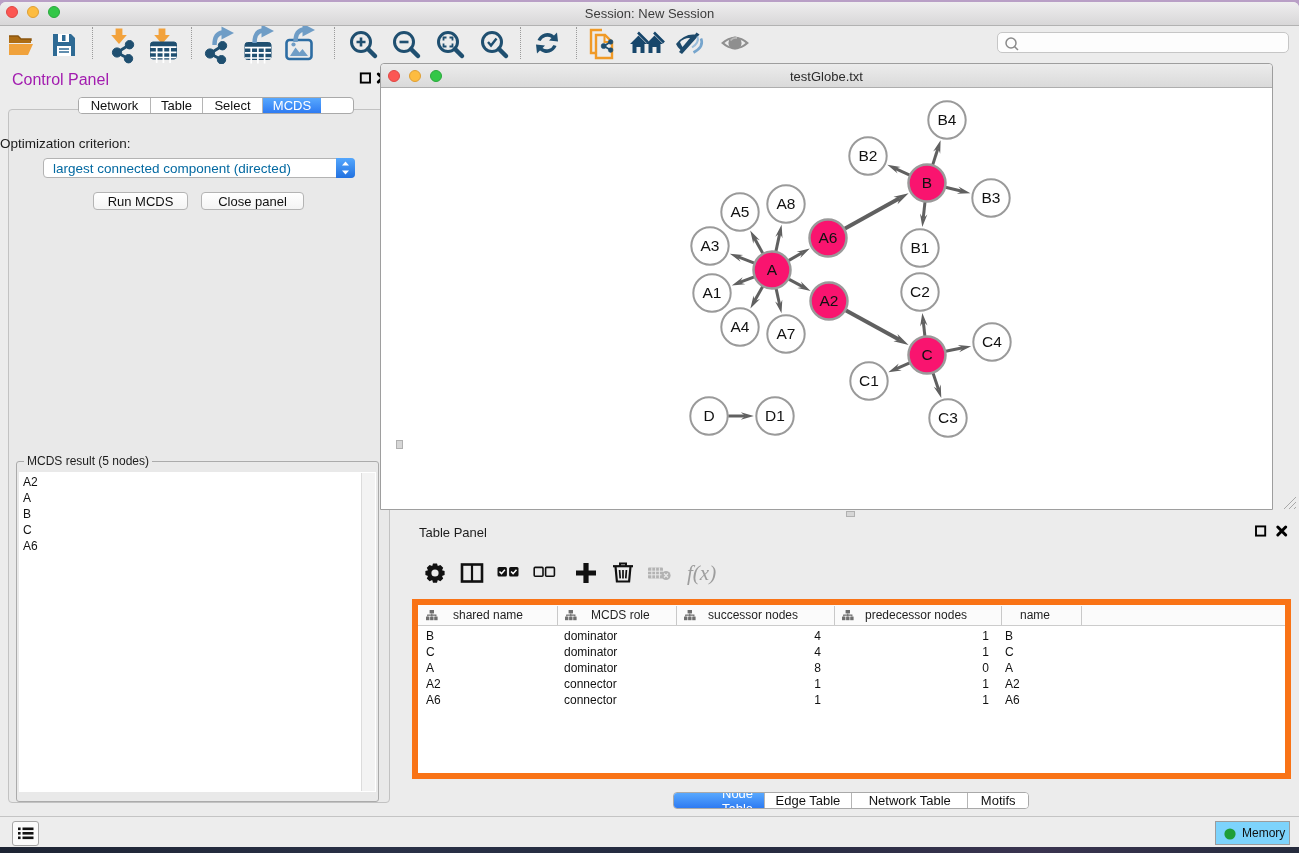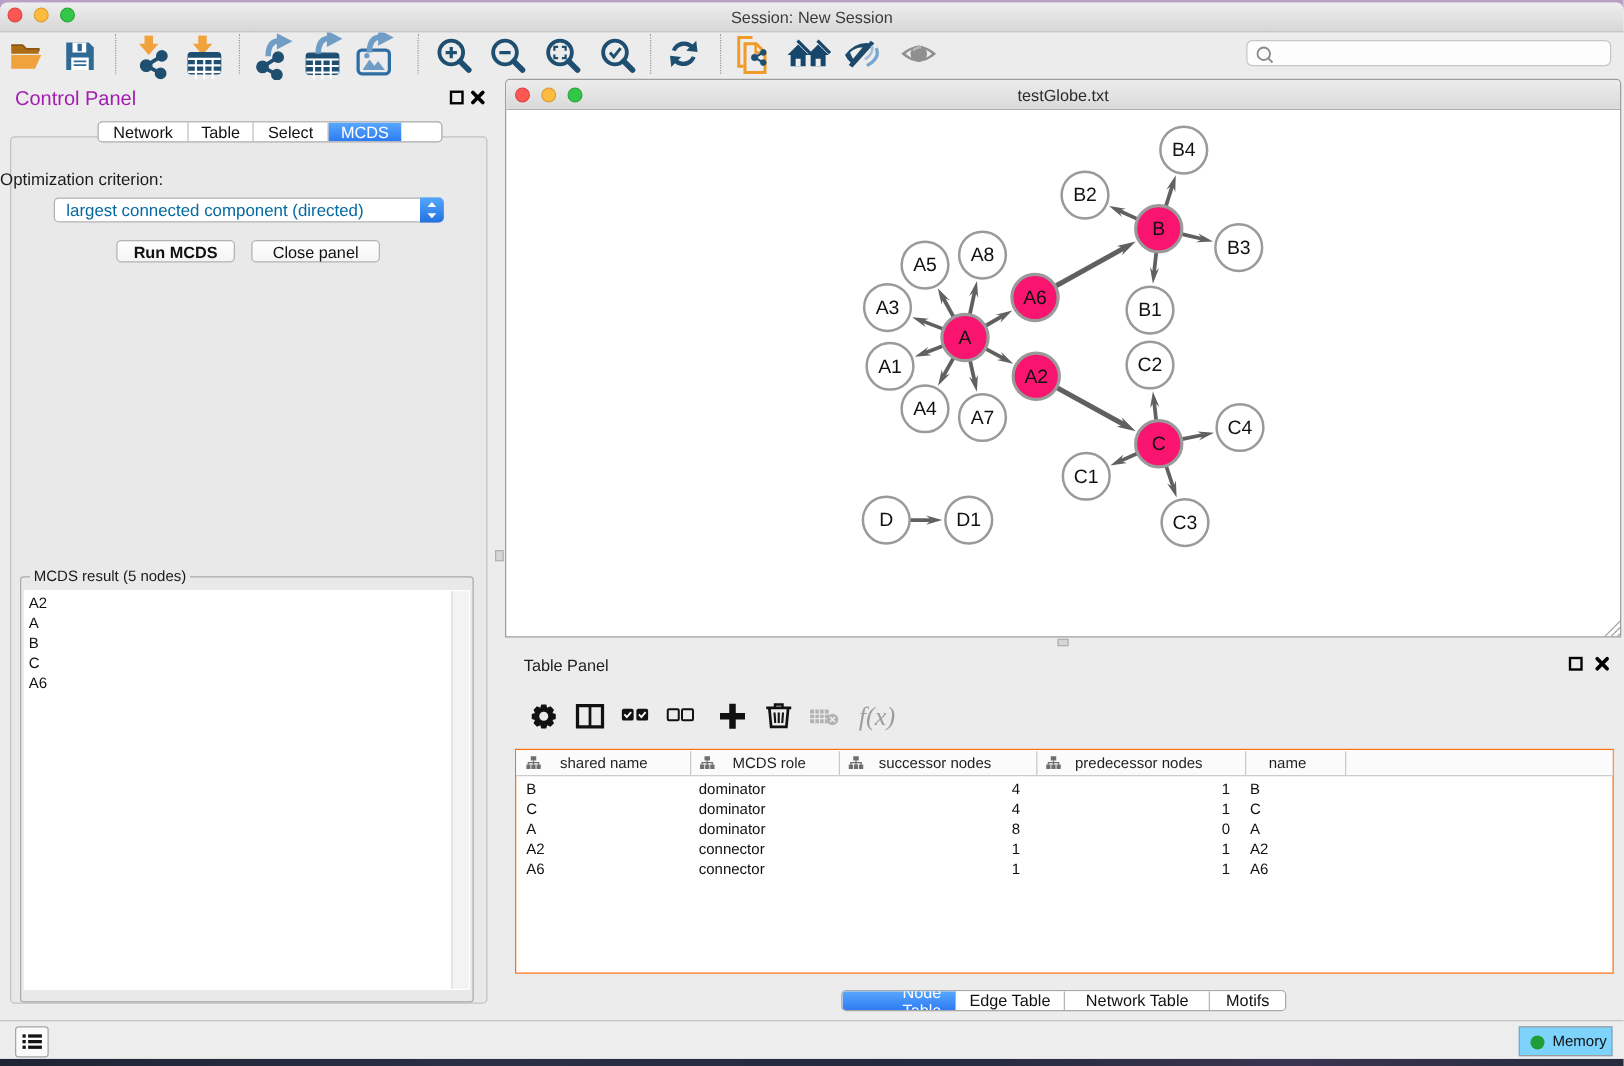--- a/index.html
+++ b/index.html
@@ -41,30 +41,30 @@
   display:flex; align-items:center; justify-content:center; }
 #groupbox { left:16px; top:461px; width:363px; height:341px;
   border:1px solid #ababab; border-radius:3px; }
 #grouplabel { left:24px; top:454px; font-size:12px; color:#1c1c1c; background:#e9e9e9; padding:0 3px; }
 #mcds-list { left:19px; top:472px; width:357px; height:320px; background:#fff;
   font-size:12px; color:#111; padding-top:2px; }
 #mcds-list div.item { padding-left:4px; height:16px; line-height:16px; }
 #mcds-scroll { position:absolute; right:1px; top:1px; width:14px; height:318px;
   background:#f3f3f3; border-left:1px solid #dcdcdc; }
 
-#netwin { left:404px; top:63px; width:893px; height:447px; background:#fff;
+#netwin { left:380px; top:63px; width:893px; height:447px; background:#fff;
   border:1px solid #9e9e9e; border-radius:4px 4px 0 0; }
 #net-titlebar { position:absolute; left:0; top:0; width:100%; height:24px;
   background:linear-gradient(#ececec,#dadada); border-bottom:1px solid #aeaeae;
   border-radius:4px 4px 0 0; }
 #net-title { position:absolute; width:100%; text-align:center; top:5px; font-size:13px; color:#2b2b2b; }
 
 #tp-title { left:419px; top:525px; font-size:13px; color:#1d1d1d; }
 #tbl { left:412px; top:599px; width:879px; height:180px; background:#fff;
-  border:1px solid #f97316; font-size:12px; color:#111; }
+  border:6px solid #f97316; font-size:12px; color:#111; }
 #tbl-head { position:absolute; left:0; top:0; width:100%; height:21px;
   background:#fbfbfb; border-bottom:1px solid #cccccc; }
 .hsep { position:absolute; top:1px; height:19px; width:0; border-left:1px solid #c9c9c9; }
 .hcell { position:absolute; top:3px; font-size:12px; color:#1f1f1f; }
 .cell { position:absolute; font-size:12px; color:#111; height:16px; line-height:16px; }
 #bottombar { left:0px; top:816px; width:1299px; height:31px; background:#ededed;
   border-top:1px solid #c4c4c4; }
 #tbl-tabs { left:673px; top:792px; width:356px; height:17px; }
 #listbtn { left:12px; top:821px; width:27px; height:25px; background:#fafafa;
   border:1px solid #a5a5a5; border-radius:3px; }
@@ -243,21 +243,21 @@
  <div class="seg sel" style="width:58px;">MCDS</div>
 </div>
 <div class="abs" id="opt-label">Optimization criterion:</div>
 <div class="abs" id="dropdown">
     <span>largest connected component (directed)</span>
  <div id="dd-btn"><svg width="19" height="20" viewBox="0 0 19 20">
   <path d="M9.5,3.5 L13,7.5 L6,7.5 z" fill="#fff"></path>
   <path d="M9.5,16.5 L13,12.5 L6,12.5 z" fill="#fff"></path>
       </svg></div>
 </div>
-<div class="btn" style="left:93px; top:192px; width:95px;font-weight:bold;">Run MCDS</div>
+<div class="btn" style="left:93px; top:192px; width:95px;">Run MCDS</div>
 <div class="btn" style="left:201px; top:192px; width:103px;">Close panel</div>
 <div class="abs" id="groupbox"></div>
 <div class="abs" id="grouplabel">MCDS result (5 nodes)</div>
 <div class="abs" id="mcds-list">
     <div class="item">A2</div>
     <div class="item">A</div>
     <div class="item">B</div>
     <div class="item">C</div>
     <div class="item">A6</div>
  <div id="mcds-scroll"></div>

